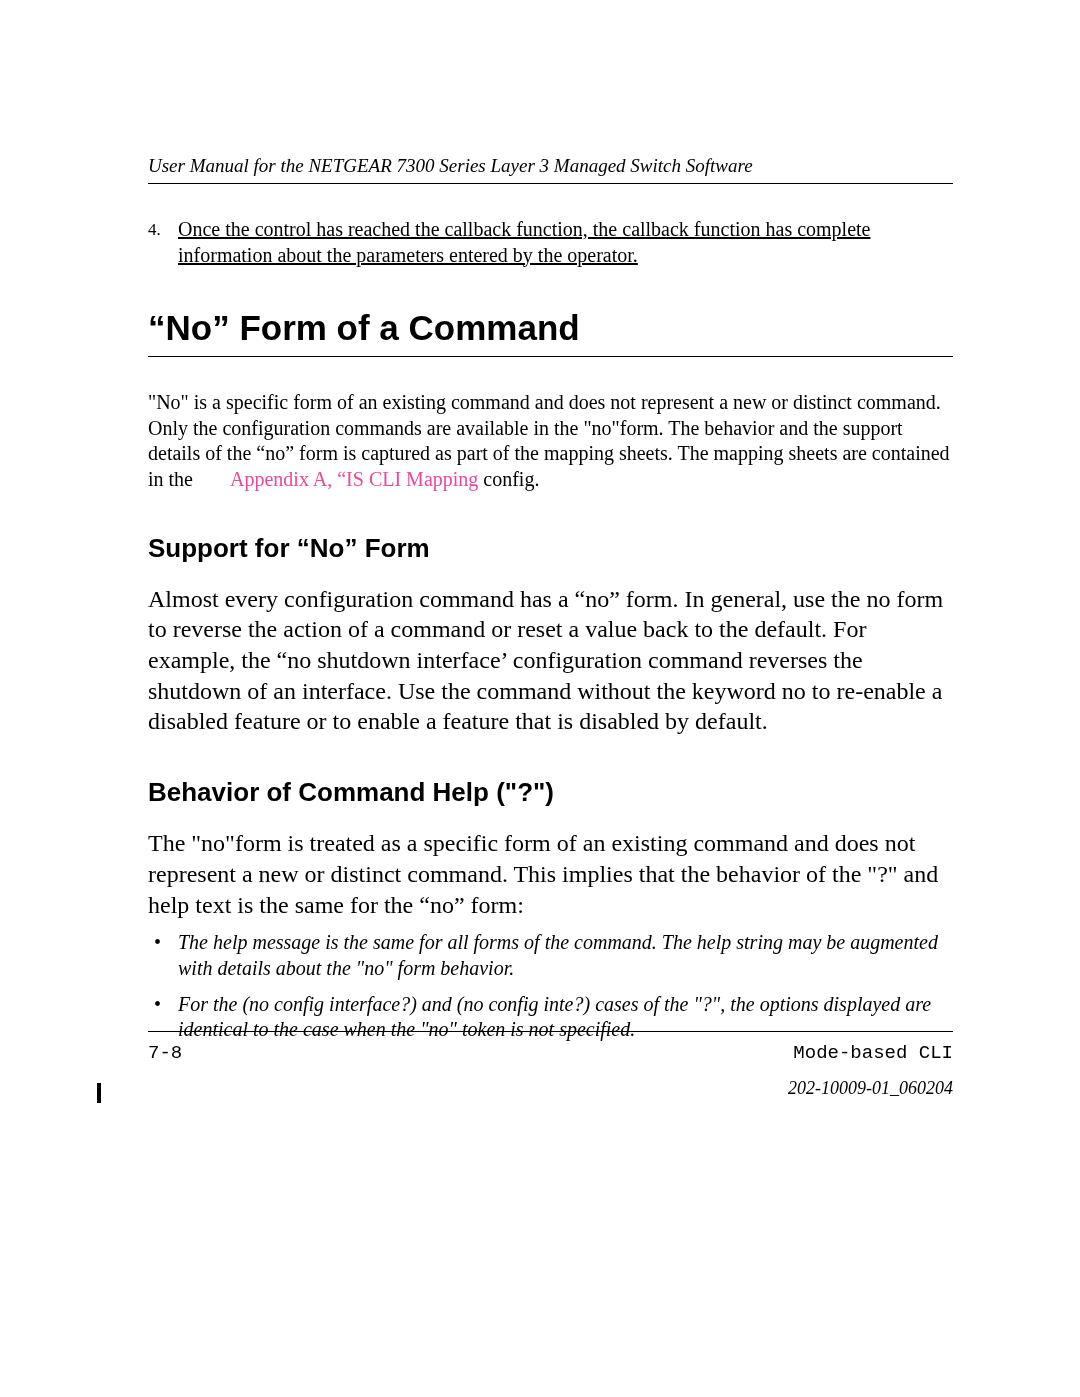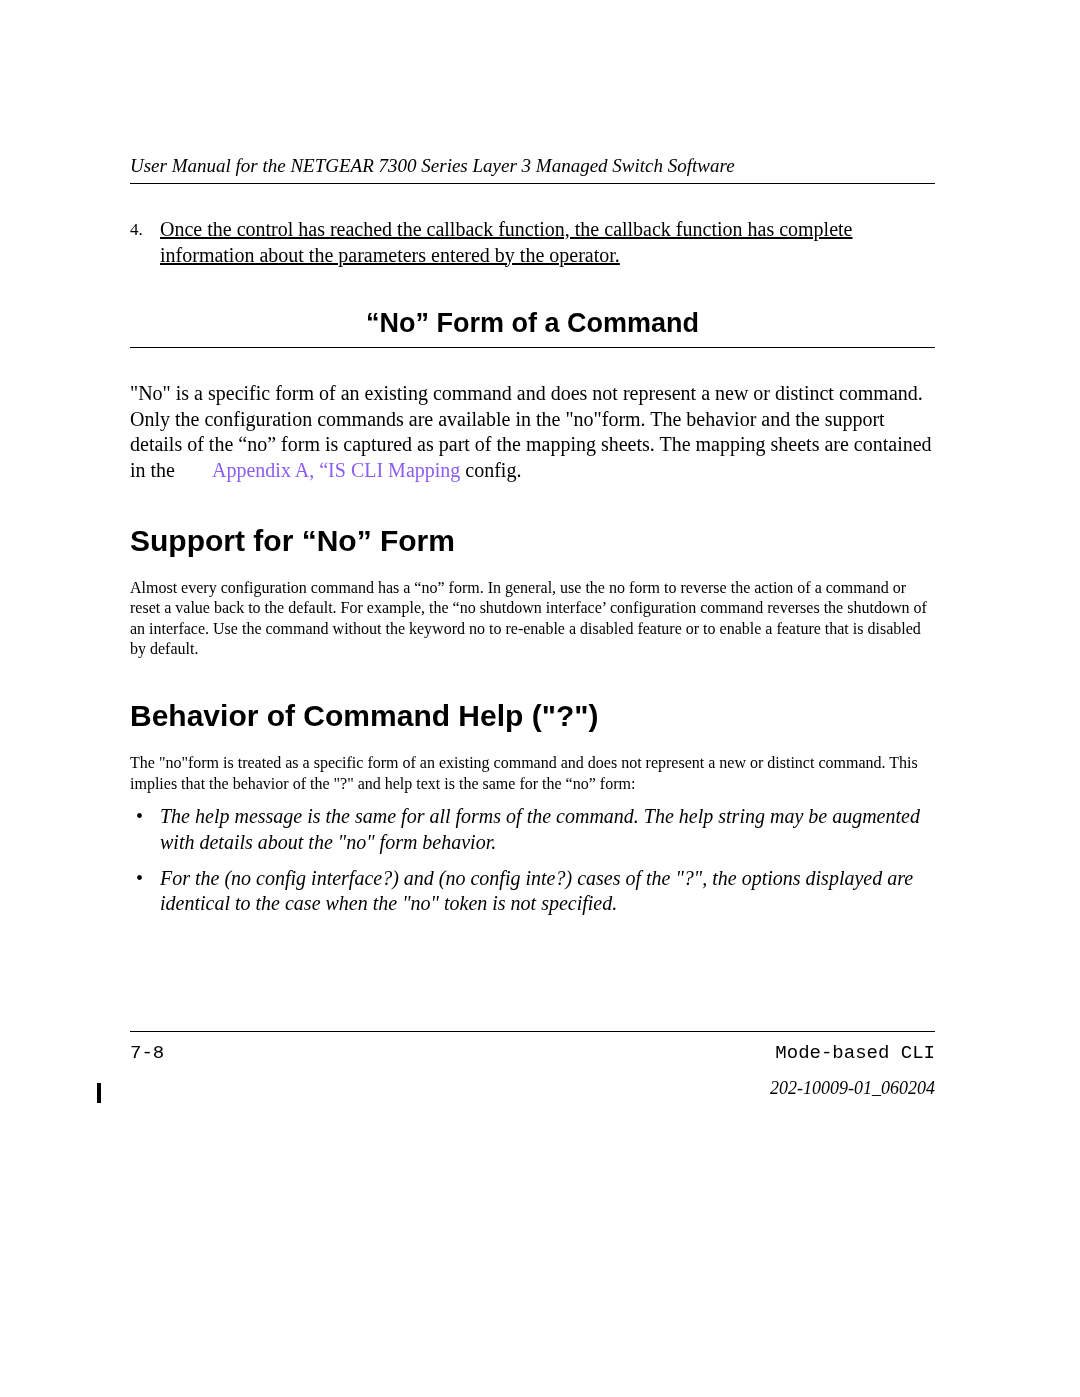--- a/index.html
+++ b/index.html
@@ -4,21 +4,21 @@
 <style>
   * { box-sizing: border-box; margin: 0; padding: 0; }
   html, body { width: 1080px; height: 1397px; background: #ffffff; }
   body {
     font-family: "Times New Roman", Times, serif;
     color: #000000;
     position: relative;
   }
   .page {
     position: absolute;
-    left: 130px;
+    left: 148px;
     top: 0;
     width: 805px;
     height: 1033px;
   }
   .header-title {
     font-style: italic;
     font-size: 19px;
     margin-top: 155px;
     padding-bottom: 6px;
     border-bottom: 1.5px solid #000;
@@ -32,40 +32,39 @@
   .ol-num {
     width: 30px;
     flex-shrink: 0;
     font-size: 17px;
     padding-top: 2px;
   }
   .ol-body { flex: 1; text-decoration: underline; }
   .h1 {
     font-family: Arial, Helvetica, sans-serif;
     font-weight: bold;
-    font-size: 27px;
+    font-size: 35px;
     margin-top: 40px;
     padding-bottom: 8px;
     border-bottom: 1.5px solid #000;
-    text-align: center;
   }
   .para {
     font-size: 20px;
     line-height: 1.28;
     margin-top: 33px;
   }
-  .link { color: #8b5cf6; margin-left: 32px; }
+  .link { color: #ec4899; margin-left: 32px; }
   .h2 {
     font-family: Arial, Helvetica, sans-serif;
     font-weight: bold;
-    font-size: 30px;
+    font-size: 26px;
     margin-top: 40px;
   }
   .para2 {
-    font-size: 16px;
+    font-size: 24px;
     line-height: 1.28;
     margin-top: 20px;
   }
   .bullet {
     display: flex;
     font-size: 20px;
     line-height: 1.28;
     margin-top: 10px;
   }
   .bullet-mark {

